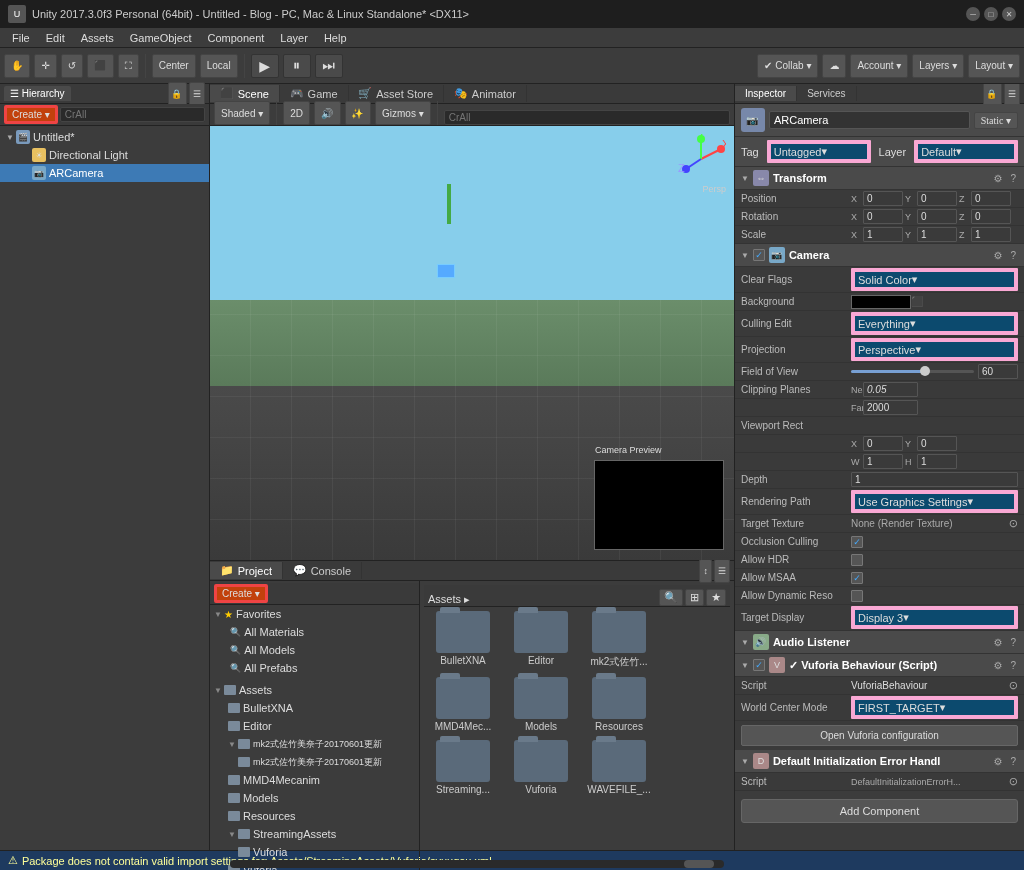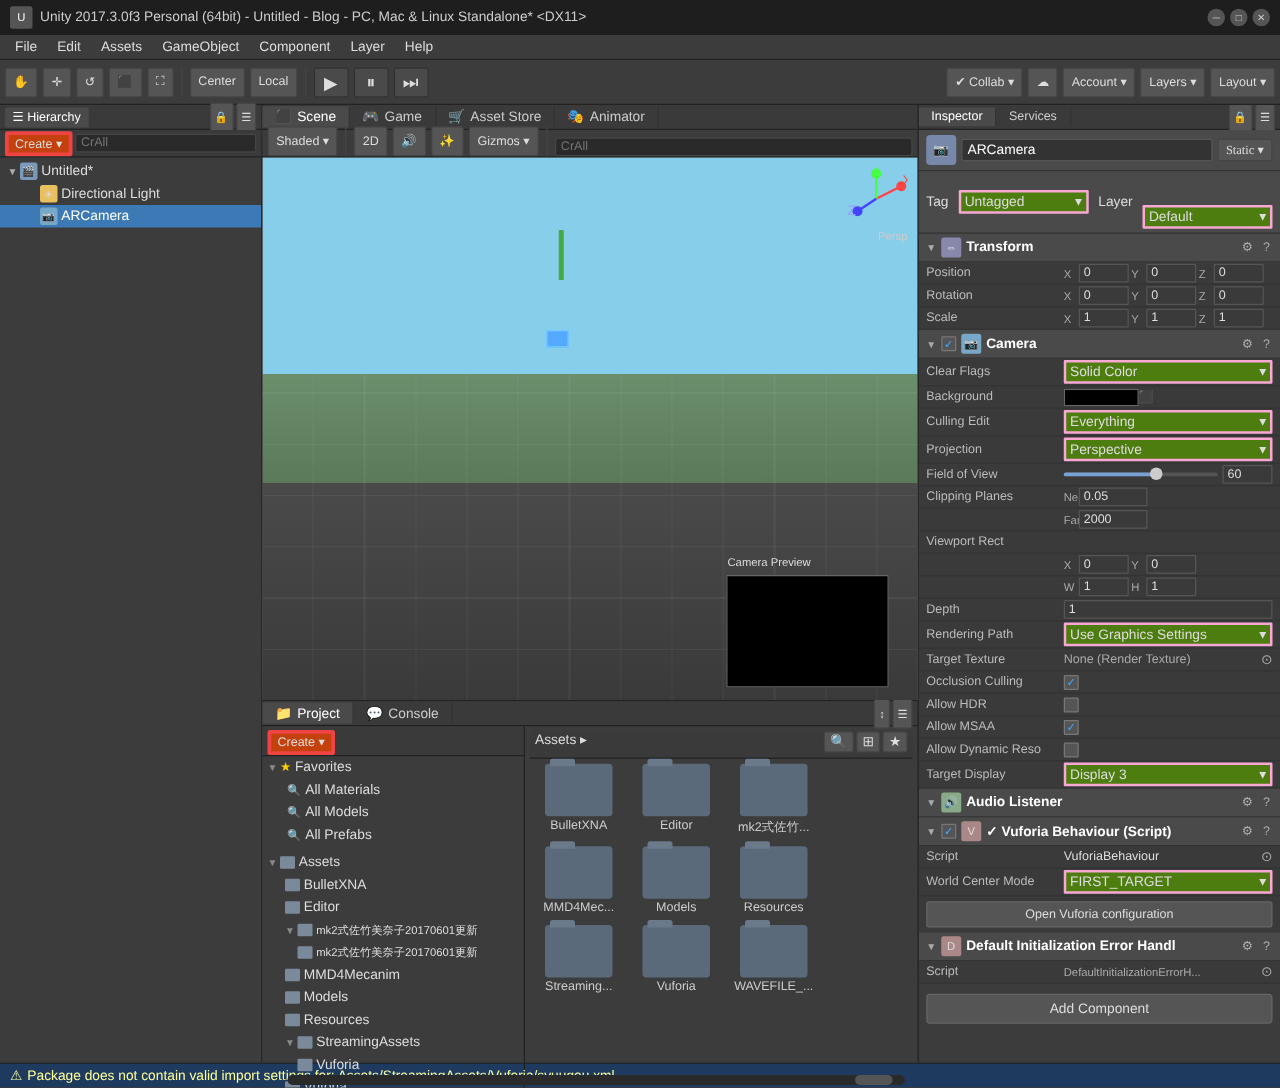--- a/index.html
+++ b/index.html
@@ -46,21 +46,21 @@
     .hier-icon { width: 14px; height: 14px; background: #888; border-radius: 2px; margin-right: 3px; display: inline-flex; align-items: center; justify-content: center; font-size: 8px; }
 
     
     #center { flex: 1; display: flex; flex-direction: column; }
     .scene-tabs { background: #3a3a3a; display: flex; align-items: center; height: 20px; border-bottom: 1px solid #222; }
     .scene-tab { color: #ccc; font-size: 10px; padding: 2px 10px; cursor: pointer; display: flex; align-items: center; gap: 4px; border-right: 1px solid #333; }
     .scene-tab.active { background: #4a4a4a; color: #fff; }
     .scene-toolbar { background: #3c3c3c; height: 22px; display: flex; align-items: flex-end; padding: 0 4px; gap: 4px; border-bottom: 1px solid #222; }
     .scene-view { flex: 1; background: #5a5a5a; position: relative; overflow: hidden; min-height: 300px; }
     .scene-gradient { width: 100%; height: 100%; background: linear-gradient(180deg, #87ceeb 0%, #87ceeb 40%, #6b8e6b 40%, #5a7a5a 60%, #4a4a4a 60%, #3a3a3a 100%); position: relative; }
-    .camera-preview { position: absolute; bottom: 10px; right: 23px; width: 130px; height: 90px; background: #000; border: 1px solid #666; padding-left: 32px; }
+    .camera-preview { position: absolute; bottom: 10px; right: 10px; width: 130px; height: 90px; background: #000; border: 1px solid #666; padding-left: 32px; }
 
     
     #bottom { height: 290px; background: #3c3c3c; border-top: 1px solid #222; display: flex; flex-direction: column; }
     #bottom-tabs { background: #3a3a3a; display: flex; align-items: center; height: 20px; border-bottom: 1px solid #222; }
     #bottom-content { flex: 1; display: flex; }
     #project-tree { width: 210px; border-right: 1px solid #222; overflow-y: auto; padding: 2px 0; }
     #assets-grid { flex: 1; padding: 4px; overflow-y: auto; }
     .folder-grid { display: flex; flex-wrap: wrap; gap: 8px; padding: 4px; }
     .folder-item { display: flex; flex-direction: column; align-items: center; width: 70px; cursor: pointer; }
     .folder-icon { width: 54px; height: 42px; background: #5a6a7a; border-radius: 3px; margin-bottom: 2px; display: flex; align-items: center; justify-content: center; position: relative; }
@@ -75,42 +75,42 @@
     .inspector-header { background: #4a4a4a; display: flex; align-items: center; padding: 4px 6px; gap: 4px; border-bottom: 1px solid #333; }
     .obj-icon { width: 24px; height: 24px; background: #78a; border-radius: 3px; display: flex; align-items: center; justify-content: center; font-size: 10px; color: #fff; flex-shrink: 0; }
     .obj-name { flex: 1; background: #333; border: 1px solid #555; color: #fff; padding: 2px 4px; font-size: 11px; border-radius: 2px; }
     .static-btn { background: #555; border: 1px solid #444; color: #ddd; padding: 2px 6px; font-size: 10px; cursor: pointer; border-radius: 2px; font-family: Liberation Serif, serif; }
     .inspector-body { flex: 1; overflow-y: auto; }
     .insp-row { display: flex; align-items: center; padding: 1px 6px; min-height: 18px; border-bottom: 1px solid #333; }
     .insp-label { width: 110px; color: #bbb; font-size: 10px; flex-shrink: 0; }
     .insp-value { flex: 1; display: flex; align-items: center; gap: 2px; }
     .insp-input { background: #3a3a3a; border: 1px solid #555; color: #ddd; padding: 1px 3px; font-size: 10px; border-radius: 1px; width: 40px; }
     .insp-input-wide { background: #3a3a3a; border: 1px solid #555; color: #ddd; padding: 1px 3px; font-size: 10px; border-radius: 1px; flex: 1; }
-    .insp-dropdown { background: #4d7c0f; border: 2px solid #f9a8d4; color: #ddd; padding: 1px 3px; font-size: 10px; border-radius: 1px; flex: 1; cursor: pointer; display: flex; align-items: center; justify-content: space-between; }
+    .insp-dropdown { background: #0c4a6e; border: 4px solid #f9a8d4; color: #ddd; padding: 1px 3px; font-size: 10px; border-radius: 1px; flex: 1; cursor: pointer; display: flex; align-items: center; }
     .component-header { background: #4a4a4a; display: flex; align-items: center; padding: 3px 6px; cursor: pointer; border-bottom: 1px solid #333; gap: 4px; }
     .component-title { font-weight: bold; font-size: 11px; color: #fff; flex: 1; }
     .comp-icon { width: 16px; height: 16px; border-radius: 2px; display: flex; align-items: center; justify-content: center; font-size: 9px; }
     .checkbox { width: 12px; height: 12px; background: #555; border: 1px solid #777; border-radius: 1px; display: flex; align-items: center; justify-content: center; font-size: 8px; }
     .checkbox.checked::after { content: '✓'; color: #4af; font-size: 9px; }
     .color-swatch { width: 60px; height: 14px; background: #000; border: 1px solid #666; cursor: pointer; }
     .slider-container { flex: 1; display: flex; align-items: center; gap: 4px; }
     .slider { flex: 1; height: 3px; background: #555; border-radius: 2px; position: relative; }
     .slider-fill { height: 100%; background: #78a0d4; border-radius: 2px; }
     .slider-thumb { position: absolute; top: -4px; width: 10px; height: 10px; background: #ccc; border-radius: 50%; transform: translateX(-50%); }
     .add-component-btn { background: #555; border: 1px solid #666; color: #ddd; width: calc(100% - 12px); margin: 8px 6px; padding: 5px; font-size: 11px; cursor: pointer; border-radius: 3px; text-align: center; }
 
     
     #statusbar { height: 20px; background: #1e3a5f; display: flex; align-items: center; padding: 0 8px; color: #ff9; font-size: 10px; gap: 4px; border-top: 1px solid #222; }
 
     
     ::-webkit-scrollbar { width: 8px; height: 8px; }
     ::-webkit-scrollbar-track { background: #2a2a2a; }
     ::-webkit-scrollbar-thumb { background: #555; border-radius: 4px; }
     .xyz-label { color: #aaa; font-size: 9px; width: 10px; }
-    .bottom-toolbar { background: #3a3a3a; display: flex; align-items: flex-start; height: 22px; padding: 0 4px; gap: 2px; border-bottom: 1px solid #222; }
+    .bottom-toolbar { background: #3a3a3a; display: flex; align-items: flex-end; height: 22px; padding: 0 4px; gap: 2px; border-bottom: 1px solid #222; }
 
     .tree-item { display: flex; align-items: center; padding: 1px 4px; height: 18px; cursor: pointer; }
     .tree-arrow { width: 10px; font-size: 8px; color: #888; }
     .tree-folder-icon { width: 12px; height: 10px; background: #7a8a9a; border-radius: 1px; margin-right: 3px; flex-shrink: 0; }
 
     .scene-grid-overlay { position: absolute; bottom: 0; left: 0; right: 0; height: 60%; background: repeating-linear-gradient(90deg, transparent, transparent 40px, rgba(255,255,255,0.05) 40px, rgba(255,255,255,0.05) 41px), repeating-linear-gradient(0deg, transparent, transparent 40px, rgba(255,255,255,0.05) 40px, rgba(255,255,255,0.05) 41px); }
 
     .insp-section { background: #3a3a3a; }
     .comp-settings-btn { background: none; border: none; color: #aaa; cursor: pointer; font-size: 10px; padding: 0 2px; }
   </style>
@@ -420,21 +420,21 @@
       <div class="static-btn">Static ▾</div>
     </div>
 
     <div style="background:#4a4a4a; display:flex; align-items:center; padding:3px 6px; gap:8px; border-bottom:1px solid #333;">
       <span>Tag</span>
       <div class="insp-dropdown" style="width:80px;">
         <span>Untagged</span>
           <span>▾</span>
       </div>
       <span>Layer</span>
-      <div class="insp-dropdown" style="width:70px;margin-top:24px;">
+      <div class="insp-dropdown" style="width:70px;">
         <span>Default</span>
           <span>▾</span>
       </div>
     </div>
 
     <div class="inspector-body">
       
       <div class="component-header">
         <span style="font-size:8px; color:#aaa;">▼</span>
         <div class="comp-icon" style="background:#88a;">⇔</div>
@@ -523,21 +523,21 @@
               <div class="slider-fill" style="width:60%;"></div>
               <div class="slider-thumb" style="left:60%;"></div>
             </div>
             <input type="text" class="insp-input" value="60" style="">
           </div>
         </div>
         <div class="insp-row">
           <span class="insp-label">Clipping Planes</span>
           <div class="insp-value">
             <span class="xyz-label">Near</span>
-            <input type="text" class="insp-input" style="width: 55px;" value="0.05">
+            <input type="text" class="insp-input" style="width: 55px; font-style: italic;" value="0.05">
           </div>
         </div>
         <div class="insp-row">
           <span class="insp-label"></span>
           <div class="insp-value">
             <span class="xyz-label">Far</span>
             <input type="text" class="insp-input" style="width: 55px;" value="2000">
           </div>
         </div>
         <div class="insp-row">

